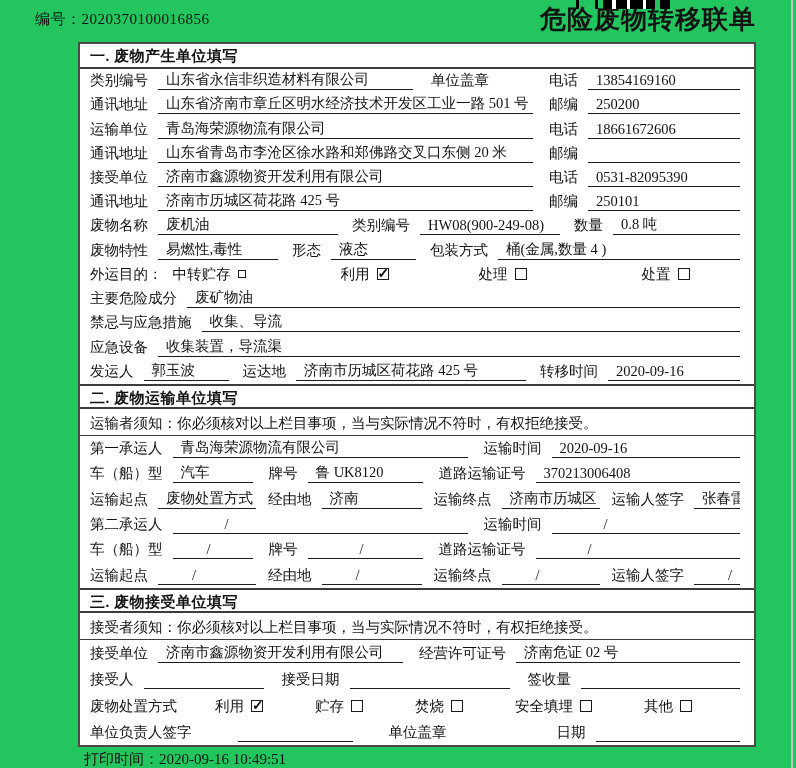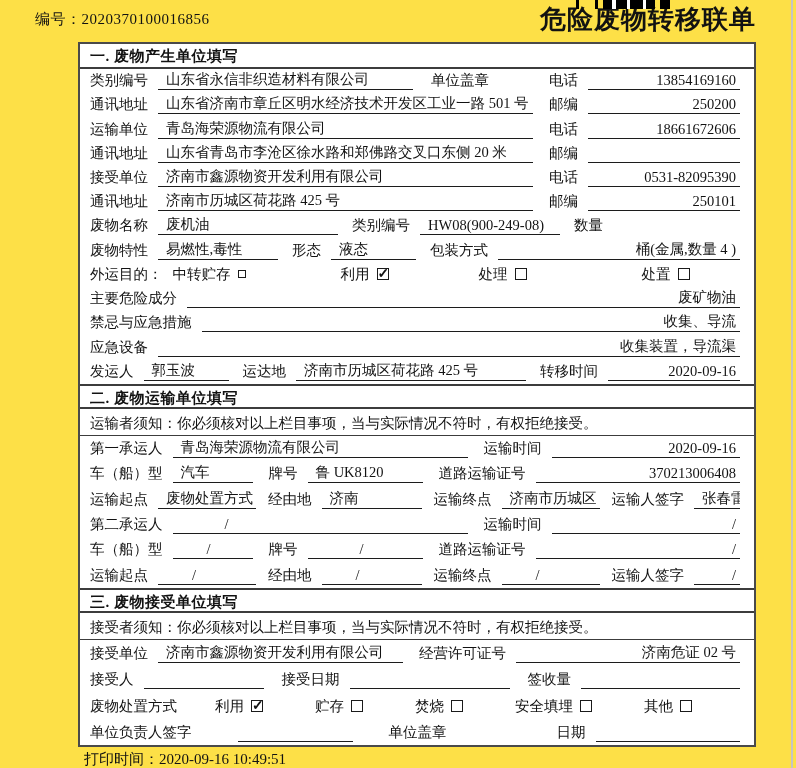--- a/index.html
+++ b/index.html
@@ -1,18 +1,18 @@
 <!DOCTYPE html>
 <html><head>
 <meta charset="utf-8">
 <style>
   * { margin:0; padding:0; box-sizing:border-box; }
   html,body { width:796px; height:768px; background:#ffffff; overflow:hidden;
               font-family:"Liberation Serif","DejaVu Serif",serif; color:#121212; }
-  .page { position:relative; width:796px; height:768px; background:#fde047; }
+  .page { position:relative; width:796px; height:768px; background:#22c55e; }
 
   
   .page-edge { position:absolute; top:0; right:3px; width:2px; height:768px; background:#c4c4c4; }
 
   
   .doc-number { position:absolute; left:35px; top:10px; font-size:15px; letter-spacing:0.5px; }
   .doc-title  { position:absolute; left:80px; right:40px; top:2px; text-align:right;
                 font-size:26px; font-weight:bold; letter-spacing:1px; }
 
   
@@ -31,21 +31,21 @@
   .sec-h.mid { border-top:2px solid #3c3c3c; }
   .notice { height:27px; border-bottom:1.5px solid #3c3c3c; font-size:14.5px; padding:5px 10px 0 10px; }
 
   .row { display:flex; align-items:flex-end; padding:0 14px 3px 10px; font-size:14.5px; }
   .row.s1 { height:24.4px; }
   .row.s2 { height:25.5px; }
   .row.s3 { height:26.5px; }
   .lbl { white-space:nowrap; margin-right:10px; flex-shrink:0; }
   .uv  { border-bottom:1.2px solid #1c1c1c; padding:0 4px 0 8px; white-space:nowrap;
          overflow:hidden; flex-shrink:0; }
-  .uv.grow { flex:1 1 auto;text-align:right; }
+  .uv.grow { flex:1 1 auto; }
   .uv.sl { padding-left:52px; }
   .uv.sl2 { padding-left:34px; }
 
   .ml12{margin-left:12px}.ml14{margin-left:14px}.ml16{margin-left:16px}.ml18{margin-left:18px}
   .ml28{margin-left:28px}.ml36{margin-left:36px}.ml50{margin-left:50px}.ml52{margin-left:52px}
   .ml90{margin-left:90px}.ml95{margin-left:95px}.ml100{margin-left:100px}.ml115{margin-left:115px}
   .w80{width:80px}.w85{width:85px}.w98{width:98px}.w100{width:100px}.w115{width:115px}
   .w120{width:120px}.w140{width:140px}.w160{width:160px}.w180{width:180px}.w230{width:230px}
   .w245{width:245px}.w255{width:255px}.w295{width:295px}.w375{width:375px}
 
@@ -122,20 +122,21 @@
       <span class="lbl ml16">邮编</span>
       <span class="uv grow">250101</span>
     </div>
 
     <div class="row s1">
       <span class="lbl">废物名称</span>
       <span class="uv w180">废机油</span>
       <span class="lbl ml14">类别编号</span>
       <span class="uv w140">HW08(900-249-08)</span>
       <span class="lbl ml14">数量</span>
+      <span class="uv grow">0.8 吨</span>
     </div>
 
     <div class="row s1">
       <span class="lbl">废物特性</span>
       <span class="uv w120">易燃性,毒性</span>
       <span class="lbl ml14">形态</span>
       <span class="uv w85">液态</span>
       <span class="lbl ml14">包装方式</span>
       <span class="uv grow">桶(金属,数量  4 )</span>
     </div>

